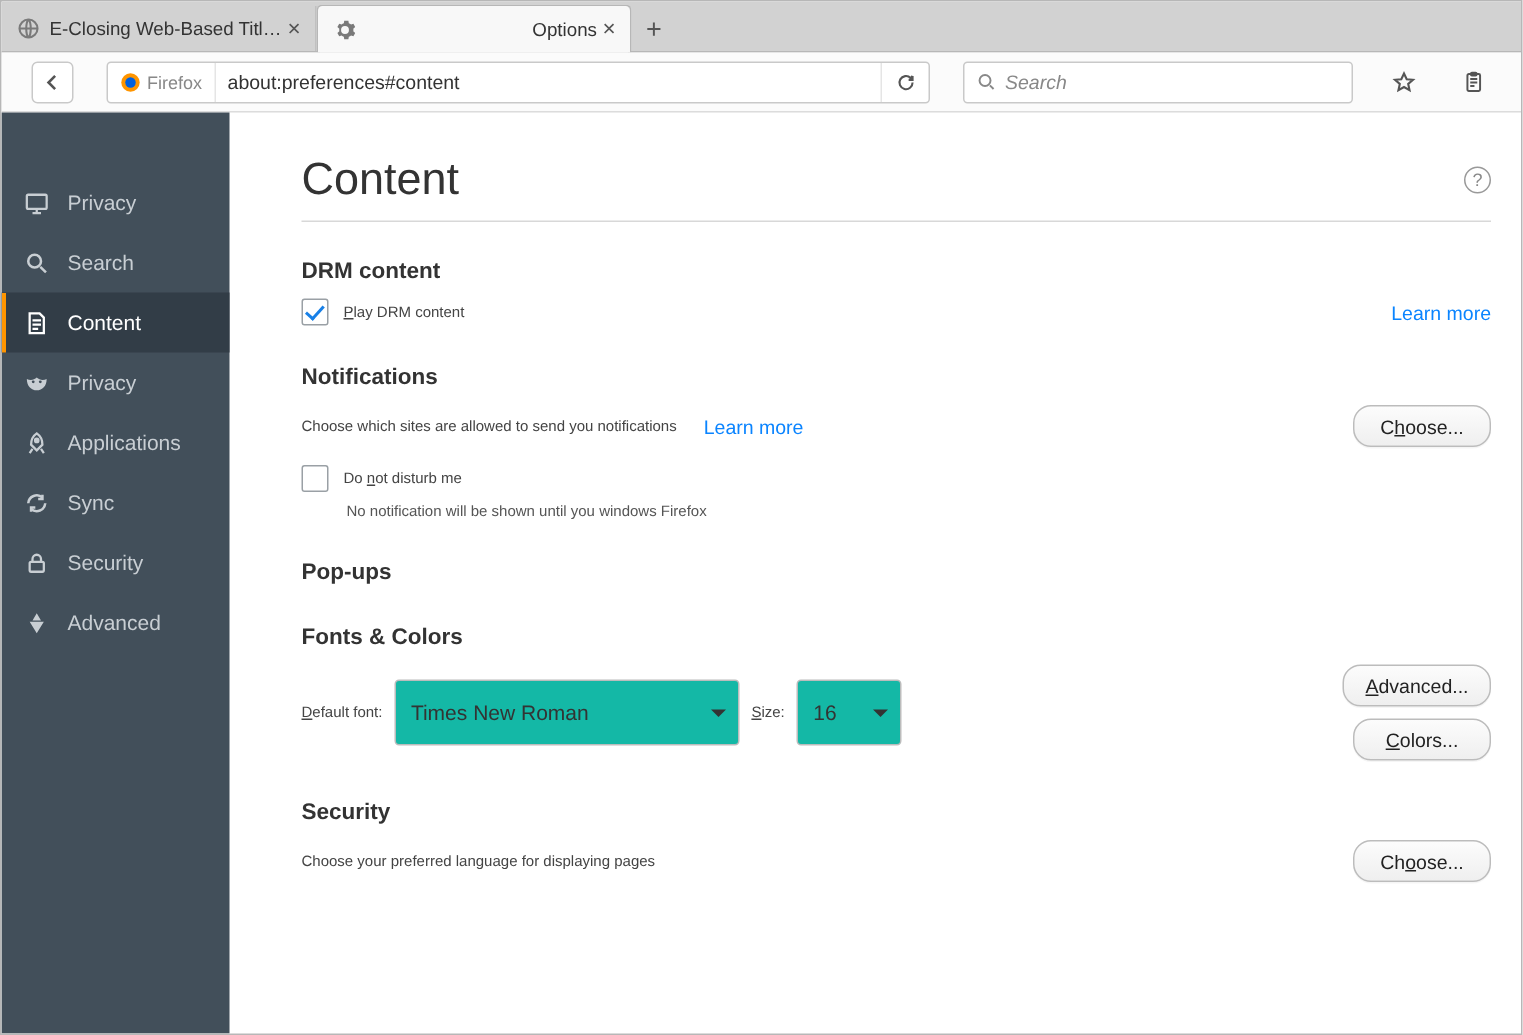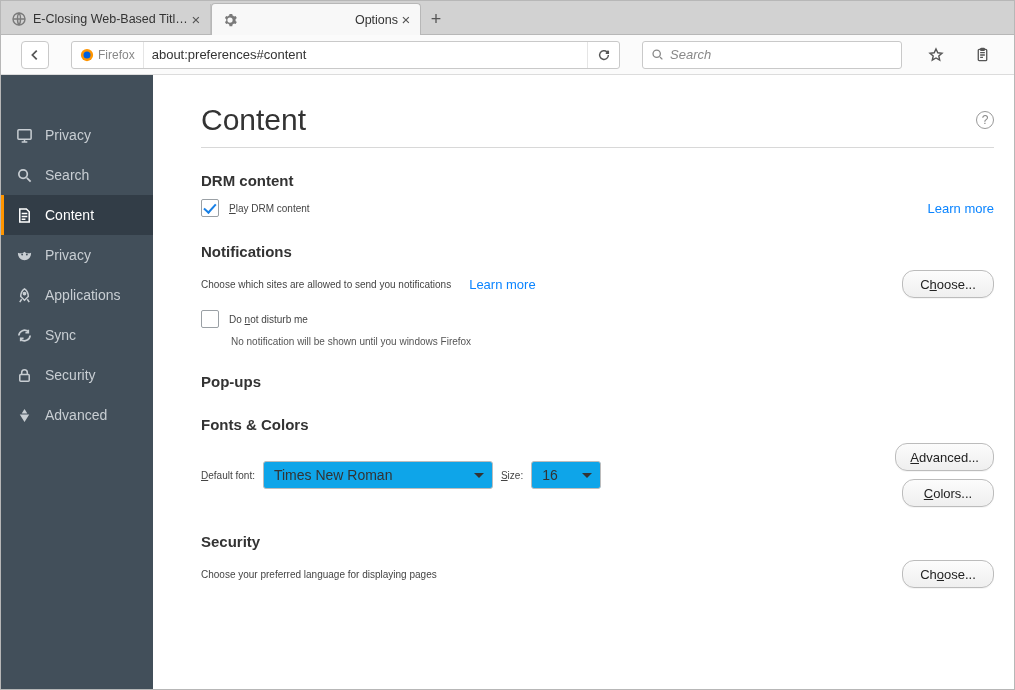--- a/index.html
+++ b/index.html
@@ -52,21 +52,21 @@
 
   .btn{height:28px; border:1px solid #bcbcbc; background:linear-gradient(#fcfcfc,#efefef); border-radius:12px; padding:0 14px; font-size:13px; color:#222; display:flex; align-items:center; min-width:92px; justify-content:center; box-shadow:0 1px 0 rgba(0,0,0,.04);}
   .btn + .btn{margin-top:8px;}
   .right-stack{display:flex; flex-direction:column; align-items:flex-end;}
 
   
   .chk{width:18px;height:18px;border:1px solid #9aa0a5;border-radius:2px;background:#fff;display:flex;align-items:center;justify-content:center;margin-right:10px; flex-shrink:0;}
   .chk.checked::after{content:"";width:10px;height:5px;border-left:2.5px solid #1880e7;border-bottom:2.5px solid #1880e7;transform:rotate(-48deg) translate(1px,-1px);}
 
   
-  .select{height:28px;border:1px solid #bcbcbc;border-radius:3px;background:#0ea5e9;display:flex;align-items:center;padding:0 8px 0 10px;font-size:14px;min-width:70px;position:relative;}
+  .select{height:44px;border:1px solid #bcbcbc;border-radius:3px;background:#14b8a6;display:flex;align-items:center;padding:0 8px 0 10px;font-size:14px;min-width:70px;position:relative;}
   .select .caret{margin-left:auto;border-left:5px solid transparent;border-right:5px solid transparent;border-top:5px solid #333;}
   .font-select{width:230px;}
 
   .u{text-decoration:underline;}
 </style>
 </head>
 <body>
 
 <div class="tabstrip">
   <div class="tab">

